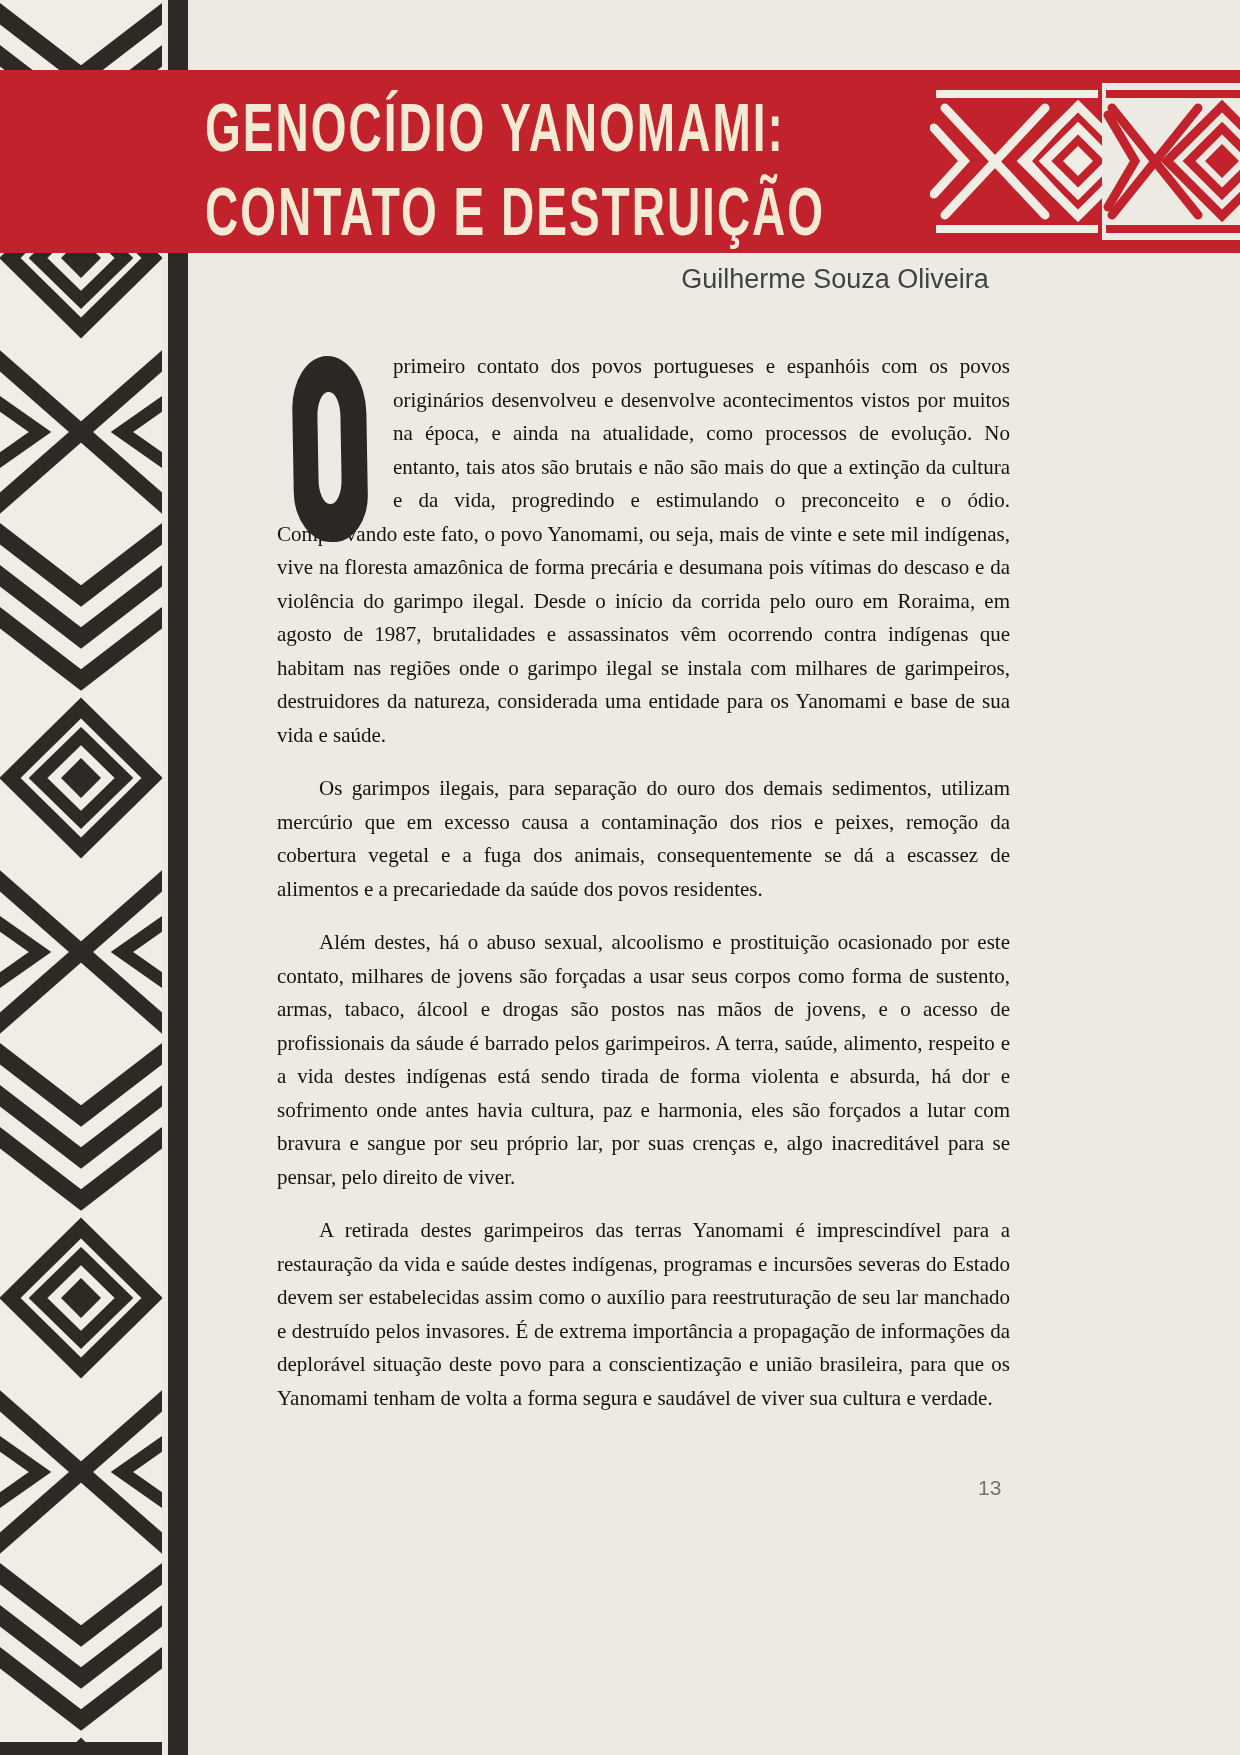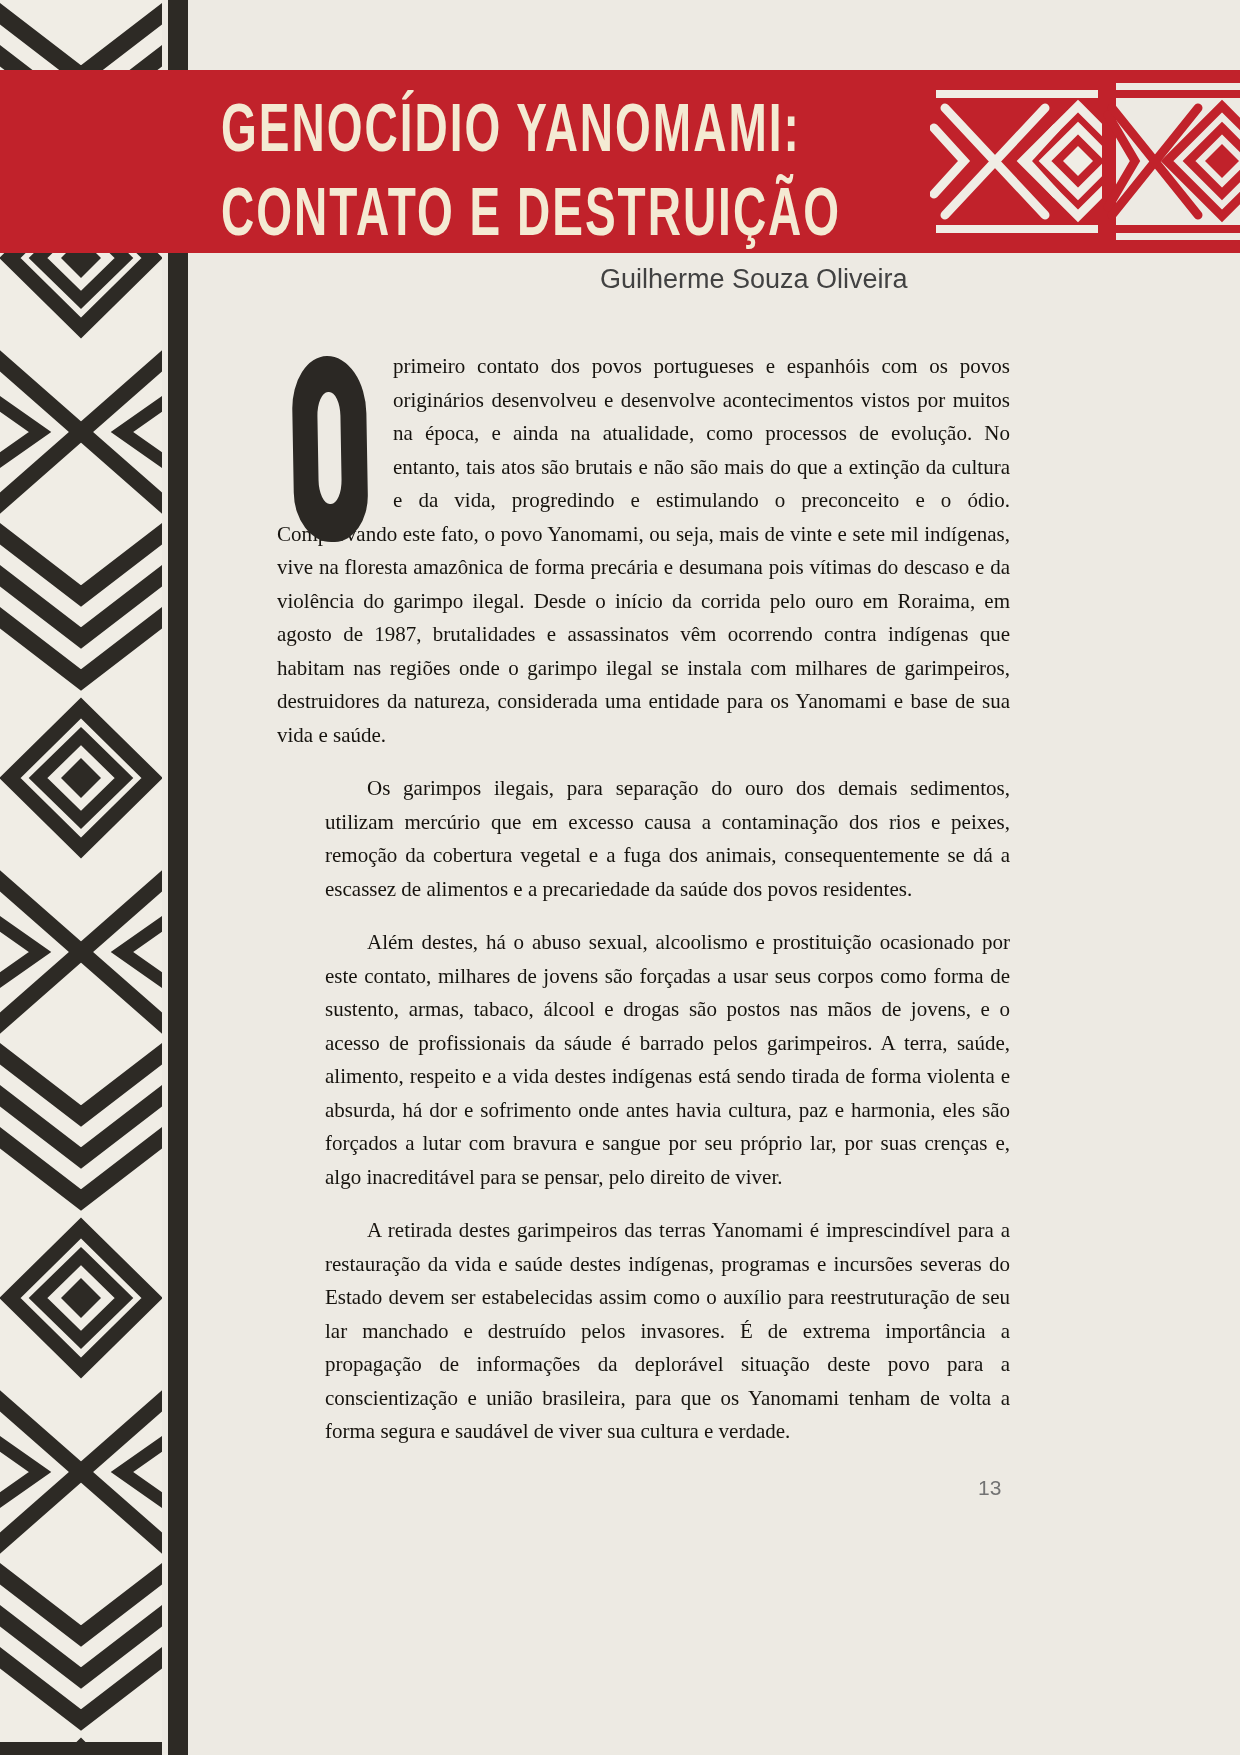--- a/index.html
+++ b/index.html
@@ -10,45 +10,45 @@
   }
   
   .sidebar-svg { position:absolute; left:0; top:0; z-index:1; }
   .side-bar-stripe {
     position:absolute; left:168px; top:0; width:20px; height:1755px;
     background:#2d2a25; z-index:2;
   }
   
   .banner {
     position:absolute; left:0; top:70px; width:1100px; height:183px;
-    background:#c1222b; z-index:3;padding-left:16px;
+    background:#c1222b; z-index:3;
   }
   .title {
     color:#f4ead3;
     font-family:"Liberation Sans", sans-serif;
     font-weight:700; font-size:46px; letter-spacing:2px;
     line-height:57px; white-space:nowrap;
     transform:scaleY(1.48); transform-origin:left top;
     margin:16px 0 0 205px;
   }
   .banner-pattern { position:absolute; left:930px; top:70px; z-index:4; }
   
   .author {
-    position:absolute; top:264px; left:600px; width:470px; text-align:left;
+    position:absolute; top:264px; left:600px; width:470px; text-align:center;
     font-family:"Liberation Sans", sans-serif; font-size:27px; color:#424242;
     z-index:5;
   }
   
   .article {
     position:absolute; left:277px; top:350px; width:733px;
     font-size:21px; line-height:33.5px; text-align:justify;
     color:#16130e; z-index:5;
   }
   .para { margin:0 0 20px 0; }
-  .para.indent { text-indent:42px;margin-left:48px; }
+  .para.indent { text-indent:42px; }
   
   .dropcap-float {
     float:left; width:74px; height:158px; margin:6px 26px 0 16px;
     position:relative;
   }
   .dc-shape {
     position:absolute; top:0; left:0; width:74px; height:186px;
     background:#2b2824;
     border-radius:44px 48px 42px 46px / 66px 72px 58px 62px;
     transform:rotate(-1deg);

